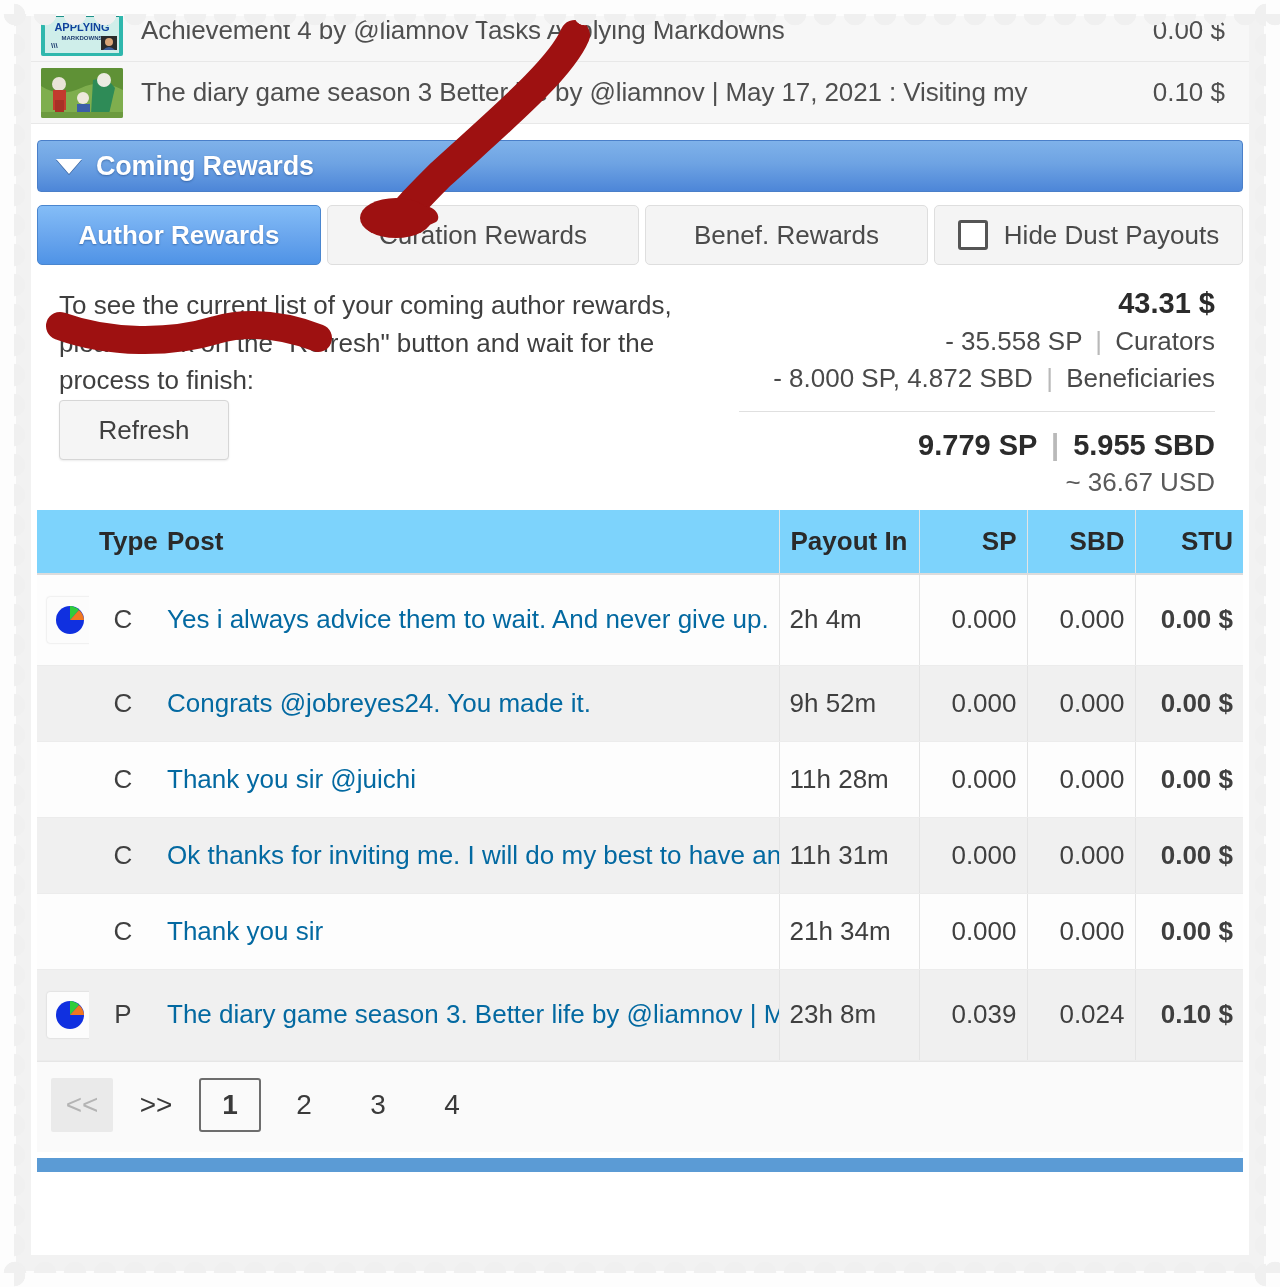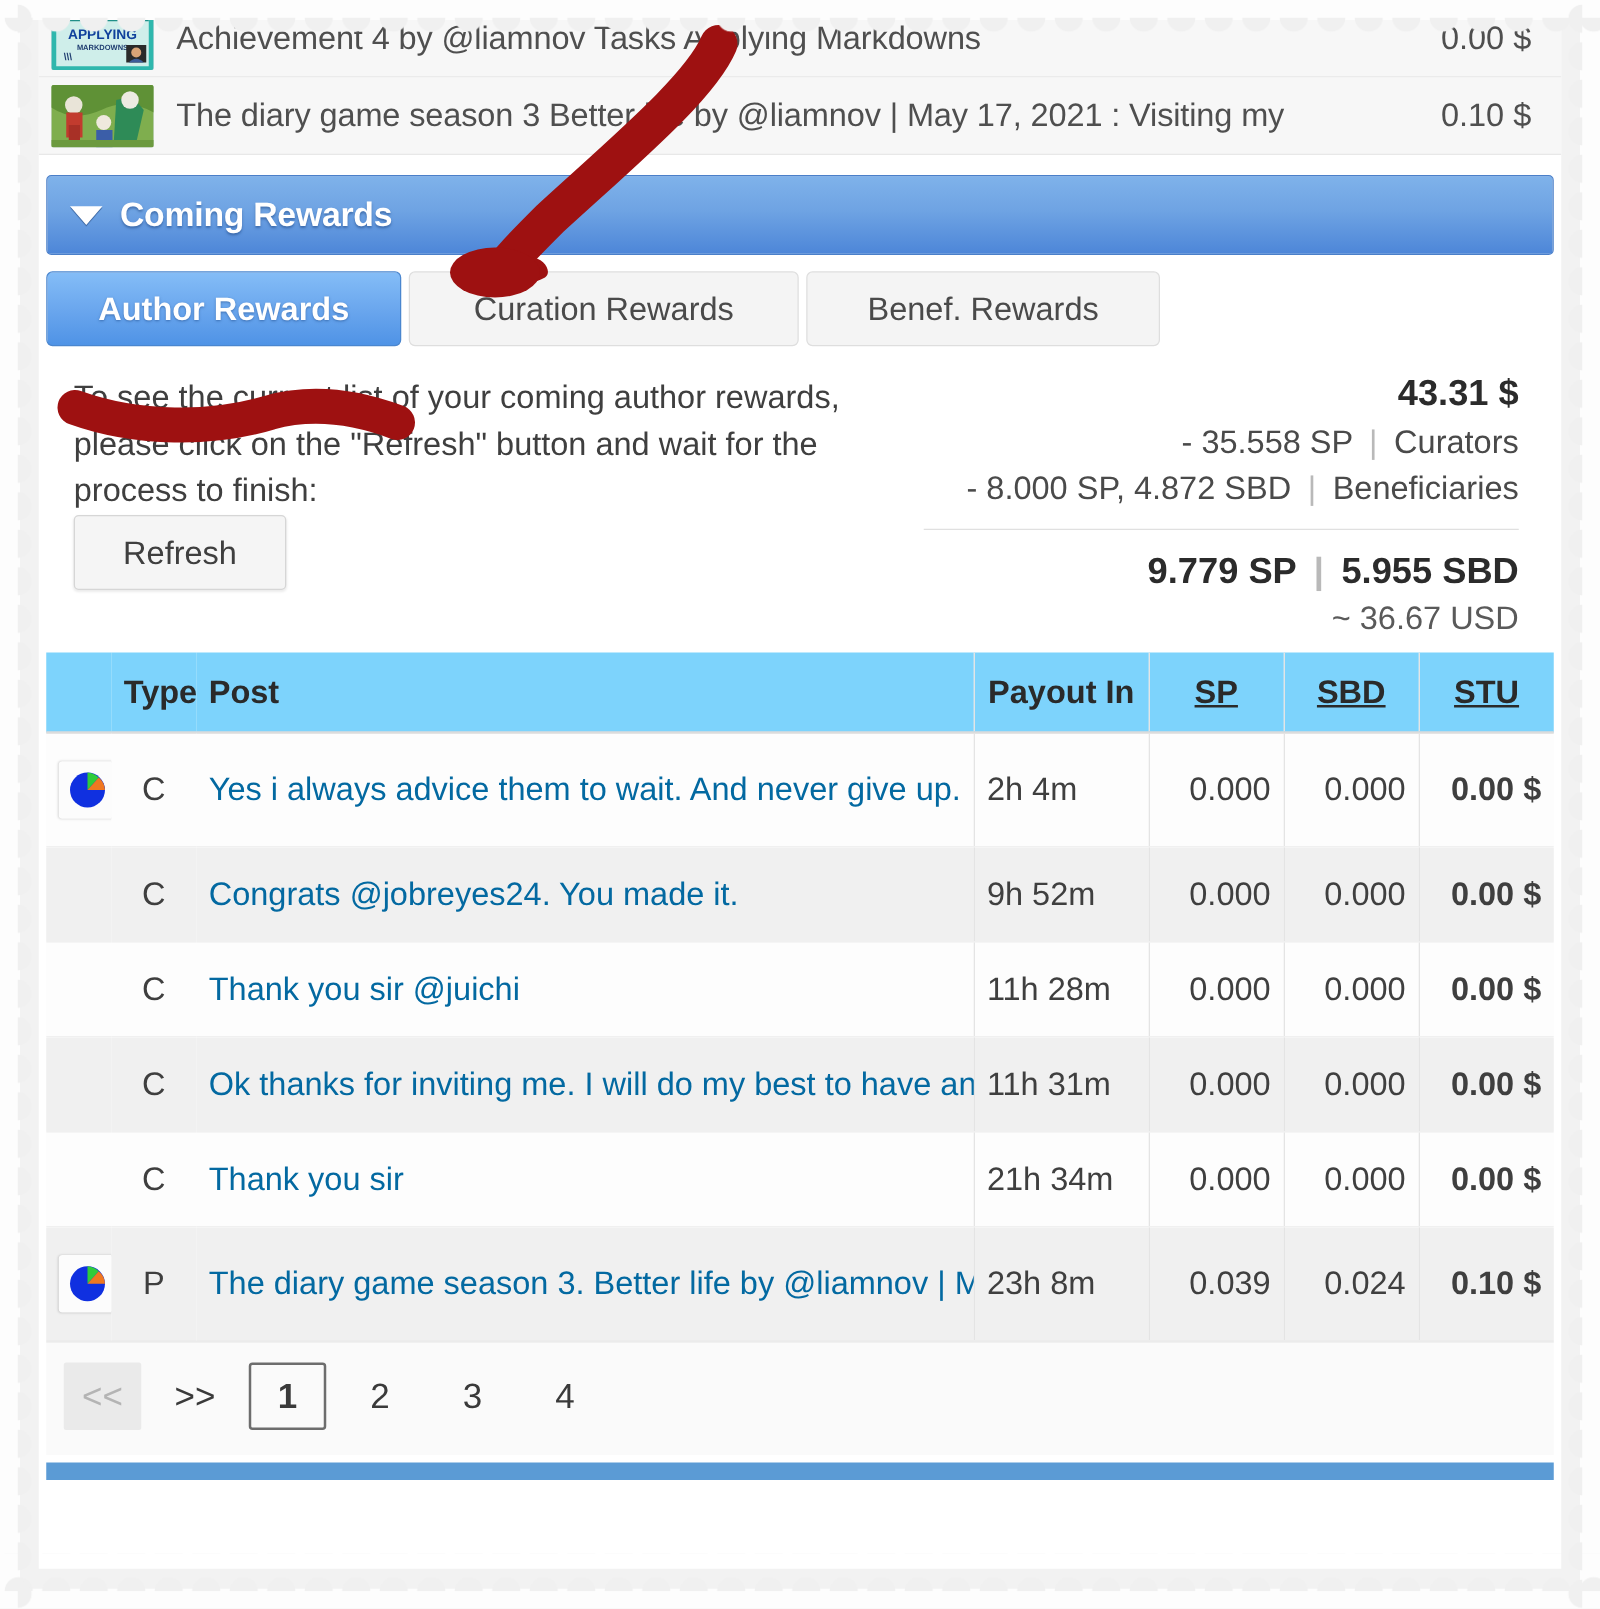--- a/index.html
+++ b/index.html
@@ -94,21 +94,21 @@
     flex: 0 0 auto;
     font-size: 26px;
     color: #4f4f4f;
     padding-right: 16px;
     white-space: nowrap;
   }
 
   
   .section-bar {
     margin: 16px 6px 0 6px;
-    height: 64px;
+    height: 52px;
     display: flex;
     align-items: center;
     padding-left: 18px;
     border-radius: 4px;
     background: linear-gradient(to bottom, #7fb2ea 0%, #6ea3e3 45%, #4d86d8 100%);
     border: 1px solid #4a7fc9;
   }
   .tri-down {
     width: 0; height: 0;
     border-left: 13px solid transparent;
@@ -254,21 +254,21 @@
   .col-post  { width: auto;  }
   .col-pay   { width: 140px; }
   .col-sp    { width: 108px; }
   .col-sbd   { width: 108px; }
   .col-stu   { width: 108px; }
 
   th.col-icon { border-bottom: 2px solid #dcdcdc; }
   th.col-pay  { color: #1ec41e; text-align: center; padding-left: 14px; }
   th.col-type { text-align: right; padding-right: 0; }
   th.col-post { text-align: left; padding-left: 6px; }
-  th.col-sp, th.col-sbd, th.col-stu { text-align: center; padding-right: 22px; text-decoration: underline; }
+  th.col-sp, th.col-sbd, th.col-stu { text-align: right; padding-right: 22px; }
 
   td.col-icon { text-align: center; padding: 8px 0; }
   td.col-type { text-align: center; color: #4a4a4a; }
   td.col-post { padding-left: 18px; }
   td.col-pay  { padding-left: 14px; color: #3f3f3f; }
   td.col-sp, td.col-sbd { text-align: right; padding-right: 22px; color: #4a4a4a; }
   td.col-stu  { text-align: right; padding-right: 22px; font-weight: bold; color: #2a2a2a; }
 
   .post-link { color: #0369a1; }
 
@@ -379,20 +379,24 @@
 
     <div class="tab-row">
       <div class="tab t-author active">
         <span>Author Rewards</span>
       </div>
       <div class="tab t-curation">
         <span>Curation Rewards</span>
       </div>
       <div class="tab t-benef">
         <span>Benef. Rewards</span>
+      </div>
+      <div class="tab t-hide">
+        <span class="checkbox"></span>
+        <span>Hide Dust Payouts</span>
       </div>
     </div>
 
     <div class="info-wrap">
       <div class="info-left">
         <div class="info-text">To see the current list of your coming author rewards, please click on the "Refresh" button and wait for the process to finish:</div>
         <div class="refresh-btn">
           <span>Refresh</span>
         </div>
       </div>

